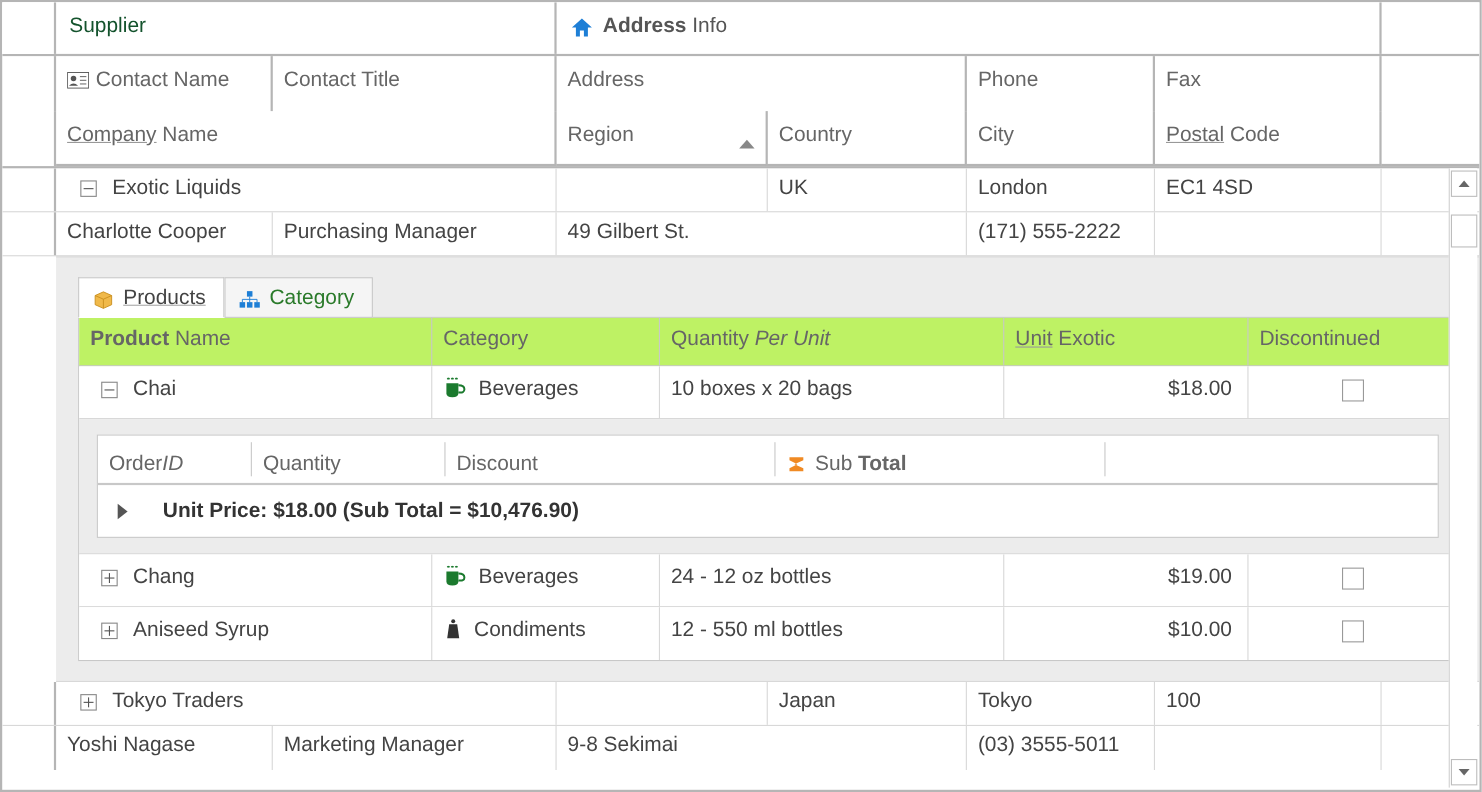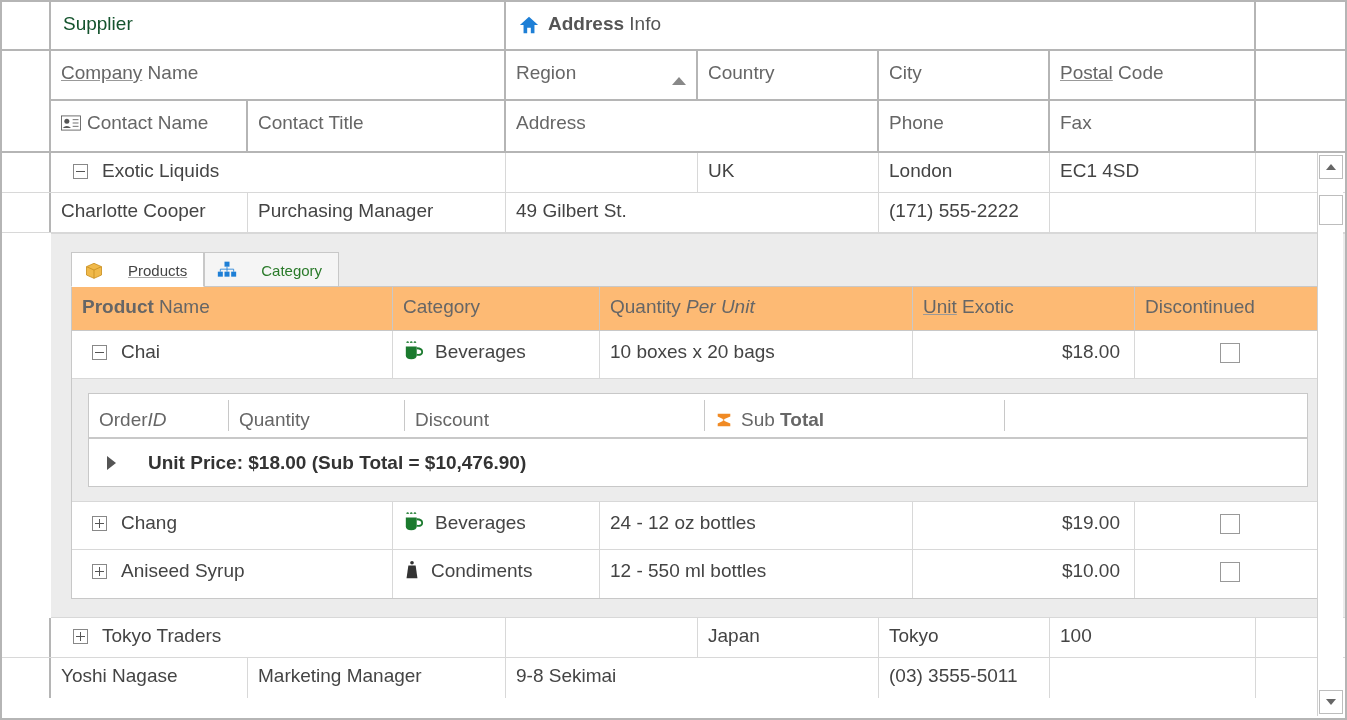--- a/index.html
+++ b/index.html
@@ -138,40 +138,40 @@
     background:#ececec;
     border-top:1px solid #d8d8d8;
     border-bottom:1px solid #d8d8d8;
     padding:18px 20px 18px 20px;
   }
   .tabs { display:flex; gap:0; margin-bottom:0;}
   .tab {
     border:1px solid #c8c8c8;
     background:#f5f5f5;
     padding:7px 16px 6px 12px;
-    display:flex; align-items:center; gap:24px;
+    display:flex; align-items:flex-end; gap:8px;
     cursor:pointer;
-    font-size:15px;
+    font-size:19px;
     color:#2a7a2a;
   }
   .tab.active {
     background:#fff;
     border-bottom:1px solid #fff;
     color:#444;
     position:relative;
     z-index:2;
   }
   .tab.active span { text-decoration:underline; text-decoration-color:#aaa; }
 
   .ptable {
     border:1px solid #c8c8c8;
     background:#fff;
     margin-top:-1px;
   }
-  .phrow { display:flex; height:44px; border-bottom:1px solid #c8c8c8; background:#fdba74;}
+  .phrow { display:flex; height:44px; border-bottom:1px solid #c8c8c8; background:#bef264;}
   .phcell {
     padding:9px 10px 0 10px;
     border-right:1px solid #c8c8c8;
     color:#666;
   }
   .phcell.pname { width:321px; }
   .phcell.pcat  { width:207px; }
   .phcell.pqty  { width:313px; }
   .phcell.pprice{ width:222px; }
   .phcell.pdisc { flex:1; border-right:none; }
@@ -262,40 +262,20 @@
     <div class="band address">
       <svg class="icon" width="22" height="20" viewBox="0 0 24 22">
         <path d="M12 2 L22 11 L18 11 L18 20 L14 20 L14 14 L10 14 L10 20 L6 20 L6 11 L2 11 Z" fill="#1e7fd6"></path>
       </svg>
       <span><b>Address</b> <span>Info</span></span>
     </div>
     <div class="band filler"></div>
   </div>
 
   <div class="header-rows">
-    <div class="hrow first">
-      <div class="indent"></div>
-      <div class="hcell company">
-        <span><span class="underline">Company</span> <span>Name</span></span>
-      </div>
-      <div class="hcell region">
-        <span>Region</span>
-        <div class="sort-arrow"></div>
-      </div>
-      <div class="hcell country">
-          <span>Country</span>
-        </div>
-      <div class="hcell city">
-          <span>City</span>
-        </div>
-      <div class="hcell postal">
-        <span><span class="underline">Postal</span> <span>Code</span></span>
-      </div>
-      <div class="hcell filler"></div>
-    </div>
     <div class="hrow">
       <div class="indent"></div>
       <div class="hcell contactname">
         <svg width="20" height="16" viewBox="0 0 24 18" style="margin-top:3px">
           <rect x="0.5" y="0.5" width="23" height="17" fill="none" stroke="#555"></rect>
           <circle cx="7" cy="7" r="3" fill="#555"></circle>
           <path d="M2 15 Q7 10 12 15" fill="#555"></path>
           <line x1="14" y1="5" x2="21" y2="5" stroke="#555"></line>
           <line x1="14" y1="9" x2="21" y2="9" stroke="#555"></line>
           <line x1="14" y1="13" x2="21" y2="13" stroke="#555"></line>
@@ -307,20 +287,40 @@
         </div>
       <div class="hcell address2">
           <span>Address</span>
         </div>
       <div class="hcell phone">
           <span>Phone</span>
         </div>
       <div class="hcell fax">
           <span>Fax</span>
         </div>
+      <div class="hcell filler"></div>
+    </div>
+    <div class="hrow first">
+      <div class="indent"></div>
+      <div class="hcell company">
+        <span><span class="underline">Company</span> <span>Name</span></span>
+      </div>
+      <div class="hcell region">
+        <span>Region</span>
+        <div class="sort-arrow"></div>
+      </div>
+      <div class="hcell country">
+          <span>Country</span>
+        </div>
+      <div class="hcell city">
+          <span>City</span>
+        </div>
+      <div class="hcell postal">
+        <span><span class="underline">Postal</span> <span>Code</span></span>
+      </div>
       <div class="hcell filler"></div>
     </div>
   </div>
 
   <div class="body">
 
     <div class="drow first">
       <div class="dindent"></div>
       <div class="dcell company">
         <div class="expander"></div>

